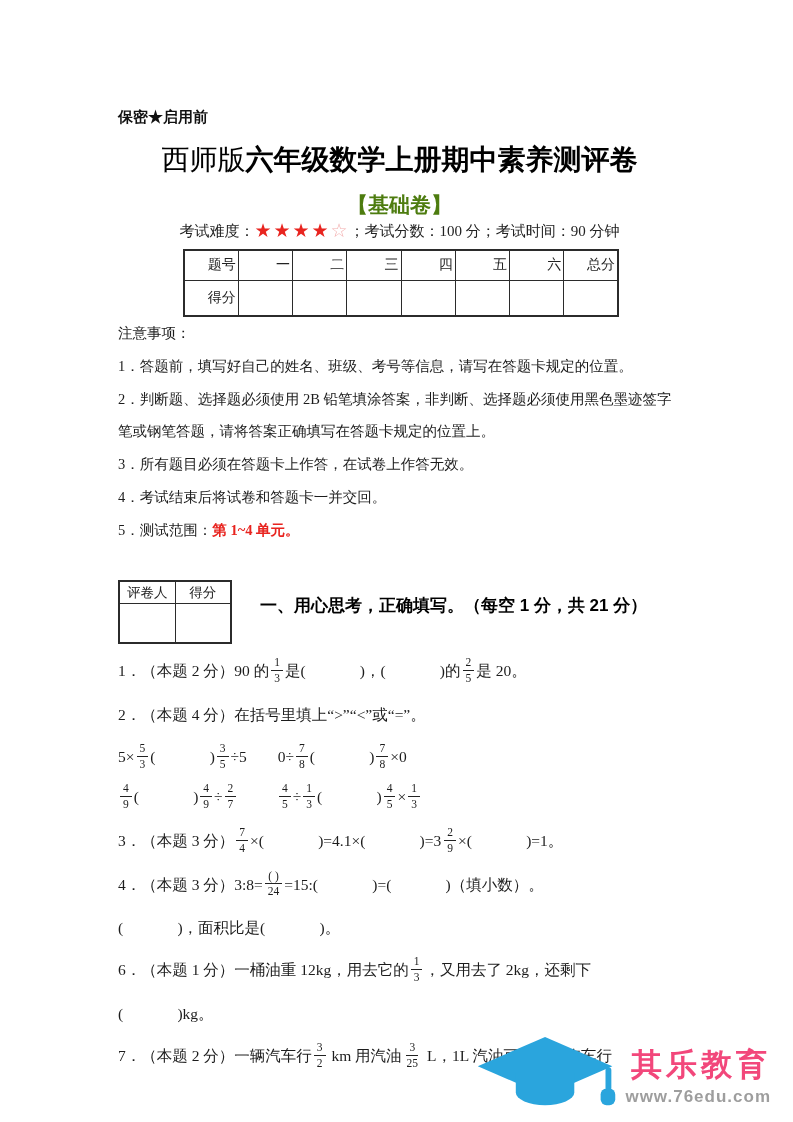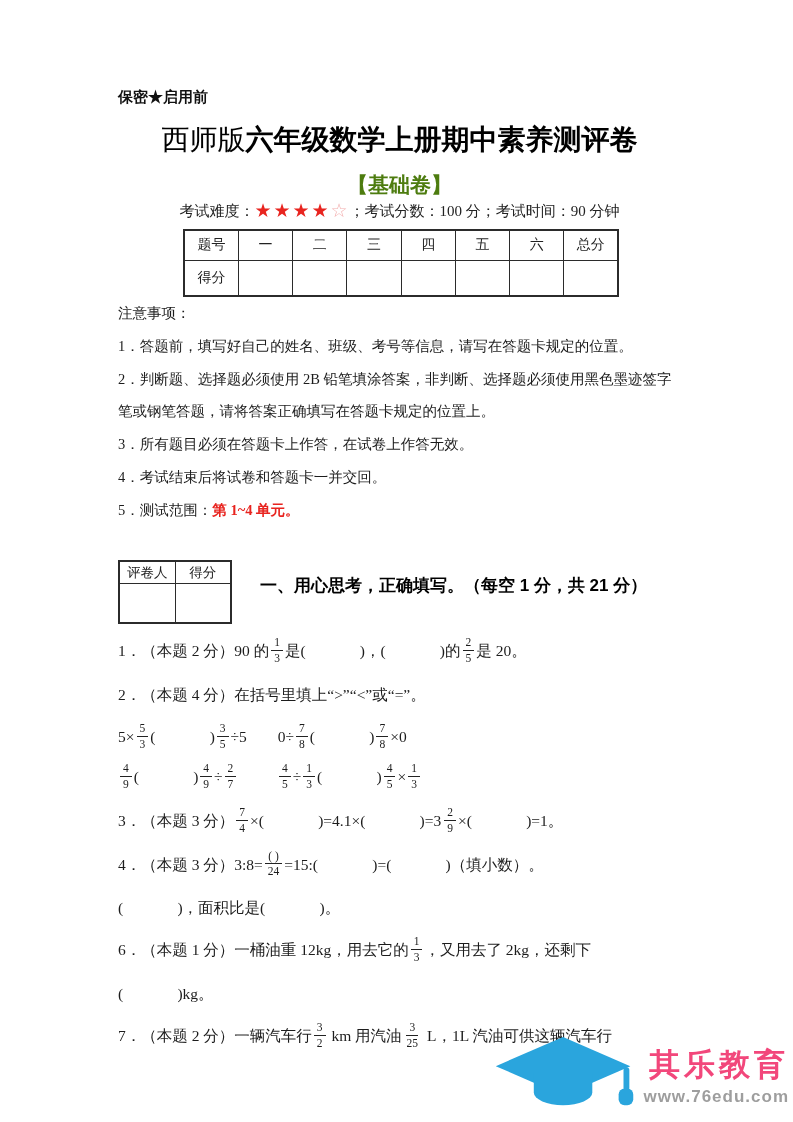--- a/index.html
+++ b/index.html
@@ -10,21 +10,21 @@
     margin:0 auto;
     background:#ffffff;
     font-family:"Liberation Serif", serif;
     color:#1c1c1c;
     overflow:hidden;
   }
   .content { padding:88px 112px 0 118px; }
 
   .confidential {
     font-family:"Liberation Sans", sans-serif;
-    font-weight:bold; font-size:15px; color:#111;
+    font-weight:bold; font-size:15px; color:#111;margin-top:20px;
   }
   .title {
     margin-top:14px;
     text-align:center;
     font-family:"Liberation Sans", sans-serif;
     font-size:28px; color:#000;
   }
   .title .title-prefix { font-weight:400; }
   .title .title-main { font-weight:900; }
   .subtitle {
@@ -45,21 +45,21 @@
   table.score-table {
     border-collapse:collapse;
     margin:7px 0 0 65px;
     width:436px;
     border:2px solid #2b2b2b;
     font-size:14px; color:#222;
     table-layout:fixed;
   }
   table.score-table td {
     border:1px solid #2b2b2b;
-    text-align:center;
+    text-align:right;
     height:30px;
     padding:0 2px;
   }
   table.score-table tr:last-child td { height:36px; }
 
   .notes { font-size:14.5px; line-height:2.26; color:#1c1c1c; }
   .notes p { margin:0; }
 
   .grader-row { margin-top:34px; display:flex; gap:28px; }
   table.grader-table {
@@ -89,21 +89,21 @@
     display:inline-flex; flex-direction:column; align-items:center;
     vertical-align:middle;
     font-size:11.5px; line-height:1.3;
     margin:0 2px; transform:translateY(-2px);
   }
   .frac .num { border-bottom:1px solid #222; padding:0 3px; }
   .frac .den { padding:0 3px; }
   .mix-whole { margin-right:1px; }
 
   .footer-logo {
-    position:absolute; right:4px; bottom:6px;
+    position:absolute; right:22px; bottom:6px;
     display:flex; align-items:center; gap:4px;
   }
   .brand-col { display:flex; flex-direction:column; align-items:flex-end; }
   .brand-name {
     font-family:"Liberation Sans", sans-serif;
     font-weight:900; font-size:31px; letter-spacing:4px;
   }
   .brand-url {
     font-family:"Liberation Sans", sans-serif;
     font-weight:bold; font-size:17px; margin-top:1px; letter-spacing:1px;

